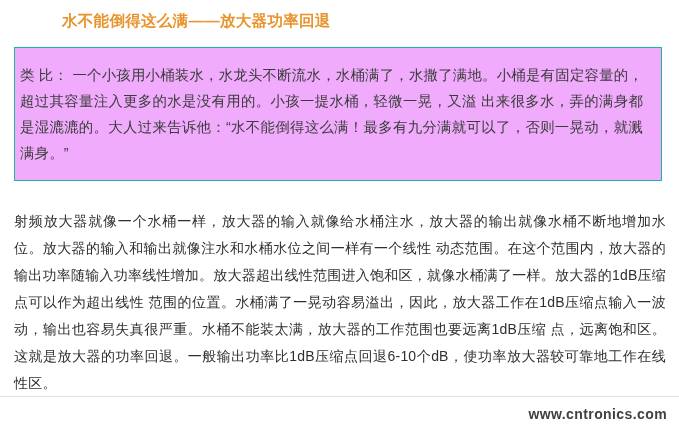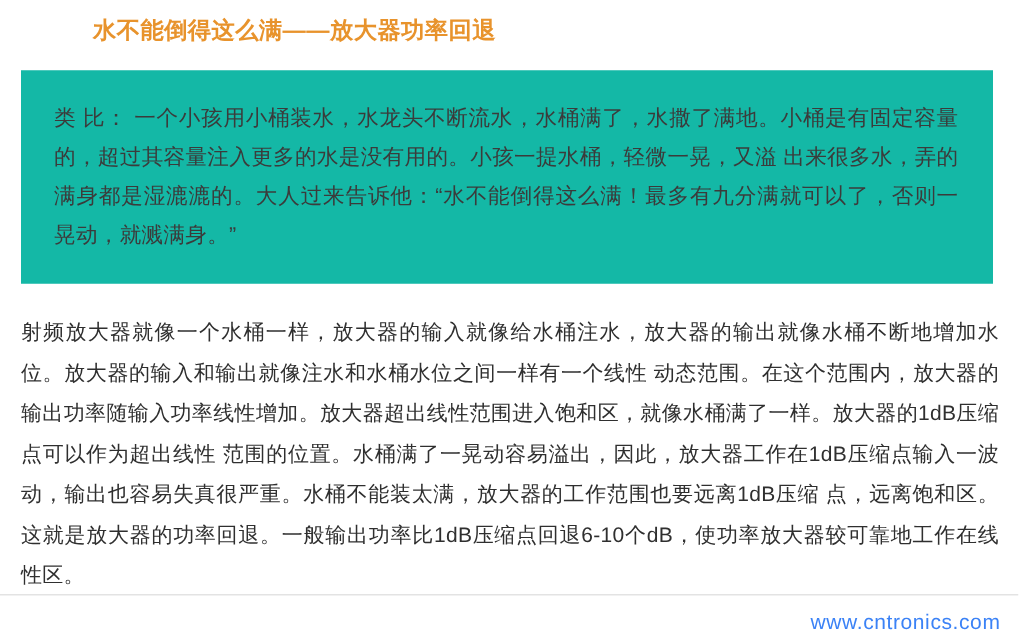--- a/index.html
+++ b/index.html
@@ -31,23 +31,23 @@
     letter-spacing: 0.3px;
     line-height: 22px;
     margin-left: 48px;
   }
   .analogy-box {
     position: absolute;
     left: 14px;
     top: 47px;
     width: 648px;
     box-sizing: border-box;
-    border: 5px solid #14b8a6;
-    background: #14b8a6;
-    padding: 14px 18px 14px 17px;
+    border: 1px solid #14b8a6;
+    background: #f0abfc;
+    padding: 14px 18px 14px 5px;
   }
   .analogy-text {
     font-size: 14.4px;
     color: #3b3b3b;
     line-height: 26px;
     text-align: justify;
     letter-spacing: 0.2px;
   }
   .body-block {
     position: absolute;
@@ -66,23 +66,24 @@
     bottom: 30px;
     width: 679px;
     height: 1px;
     background: #e3e3e3;
   }
   .watermark {
     position: absolute;
     right: 12px;
     bottom: 5px;
     font-size: 14px;
-    color: #3b82f6;
+    color: #404040;
     font-family: "Liberation Sans", sans-serif;
     letter-spacing: 0.4px;
+    font-weight: bold;
   }
 </style>
 </head>
 <body>
 
 <div class="page">
 
   <div class="title">水不能倒得这么满——放大器功率回退</div>
 
   <div class="analogy-box">

